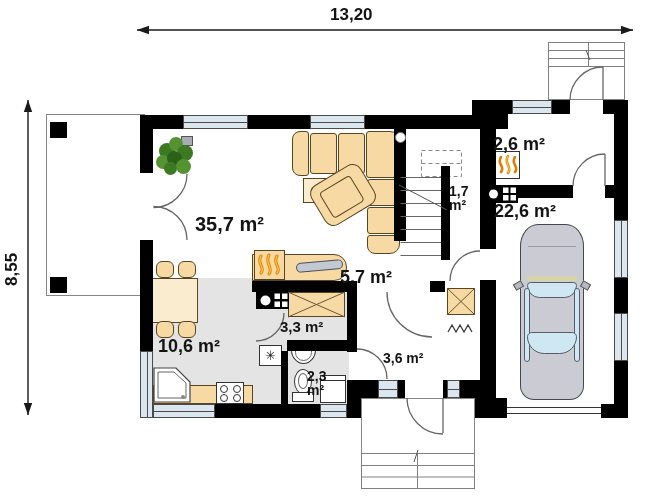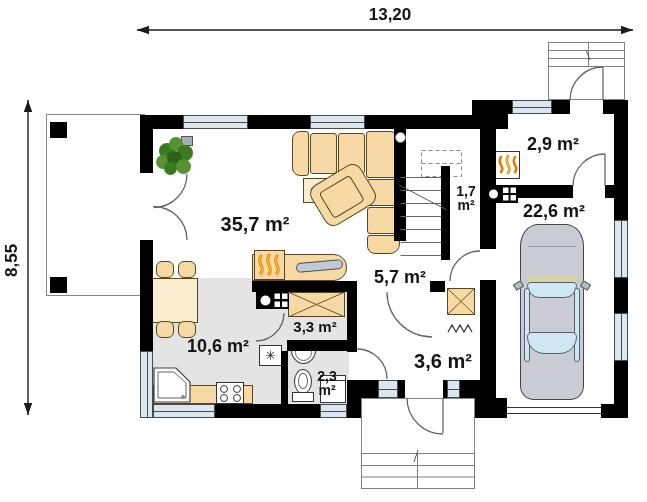--- a/index.html
+++ b/index.html
@@ -9,21 +9,21 @@
   .wall{position:absolute;background:#000;box-sizing:border-box;}
   .win{position:absolute;background:#dce6ee;border:1px solid #4a4a4a;box-sizing:border-box;}
   .win-h::after{content:"";position:absolute;left:0;right:0;top:50%;height:1px;background:#4a4a4a;}
   .win-v::after{content:"";position:absolute;top:0;bottom:0;left:50%;width:1px;background:#4a4a4a;}
   .open{position:absolute;background:#fff;}
   .floor{position:absolute;background:#e4e4e4;}
   .outline{position:absolute;background:#fff;border:1.3px solid #858585;box-sizing:border-box;}
   .furn{position:absolute;background:#f6d9a3;border:1px solid #5a4520;box-sizing:border-box;}
   .furn-light{position:absolute;background:#faeccf;border:1px solid #5a4520;box-sizing:border-box;}
   .fixt{position:absolute;background:#fff;border:1.3px solid #333;box-sizing:border-box;}
-  .lbl{position:absolute;font-weight:bold;color:#141414;text-align:center;white-space:nowrap;}
+  .lbl{position:absolute;font-weight:bold;color:#141414;white-space:nowrap;}
   .col{position:absolute;background:#000;}
   svg{position:absolute;left:0;top:0;pointer-events:none;}
   .burner{position:absolute;width:8px;height:8px;border:1.3px solid #333;border-radius:50%;box-sizing:border-box;}
   .leaf{position:absolute;border-radius:50%;}
 </style>
 </head>
 <body>
 
 <div id="canvas">
 
@@ -263,22 +263,22 @@
     </g>
   </svg>
 
   <div class="lbl" style="left:330px;top:5px;width:120px;font-size:17px;">13,20</div>
   <div class="lbl" style="left:2px;top:234px;width:22px;height:52px;font-size:17px;writing-mode:vertical-rl;transform:rotate(180deg);">8,55</div>
 
   <div class="lbl" style="left:195px;top:213px;width:120px;font-size:20px;">35,7 m²</div>
   <div class="lbl" style="left:158px;top:336px;width:120px;font-size:18px;">10,6 m²</div>
   <div class="lbl" style="left:280px;top:318px;width:70px;font-size:15px;">3,3 m²</div>
   <div class="lbl" style="left:340px;top:267px;width:120px;font-size:18px;">5,7 m²</div>
-  <div class="lbl" style="left:408px;top:350px;width:70px;font-size:20px;">3,6 m²</div>
-  <div class="lbl" style="left:493px;top:134px;width:120px;font-size:18px;">2,9 m²</div>
+  <div class="lbl" style="left:383px;top:350px;width:70px;font-size:14px;">3,6 m²</div>
+  <div class="lbl" style="left:493px;top:134px;width:120px;font-size:18px;">2,6 m²</div>
   <div class="lbl" style="left:494px;top:201px;width:120px;font-size:18px;">22,6 m²</div>
   <div class="lbl" style="left:307px;top:350px;width:40px;font-size:14px;line-height:14px;margin-top:19px;">
     <span style="display:block">2,3</span>
     <span style="display:block">m²</span>
   </div>
   <div class="lbl" style="left:449px;top:184px;width:34px;font-size:14px;line-height:14px;">
     <span style="display:block">1,7</span>
     <span style="display:block">m²</span>
   </div>
 

